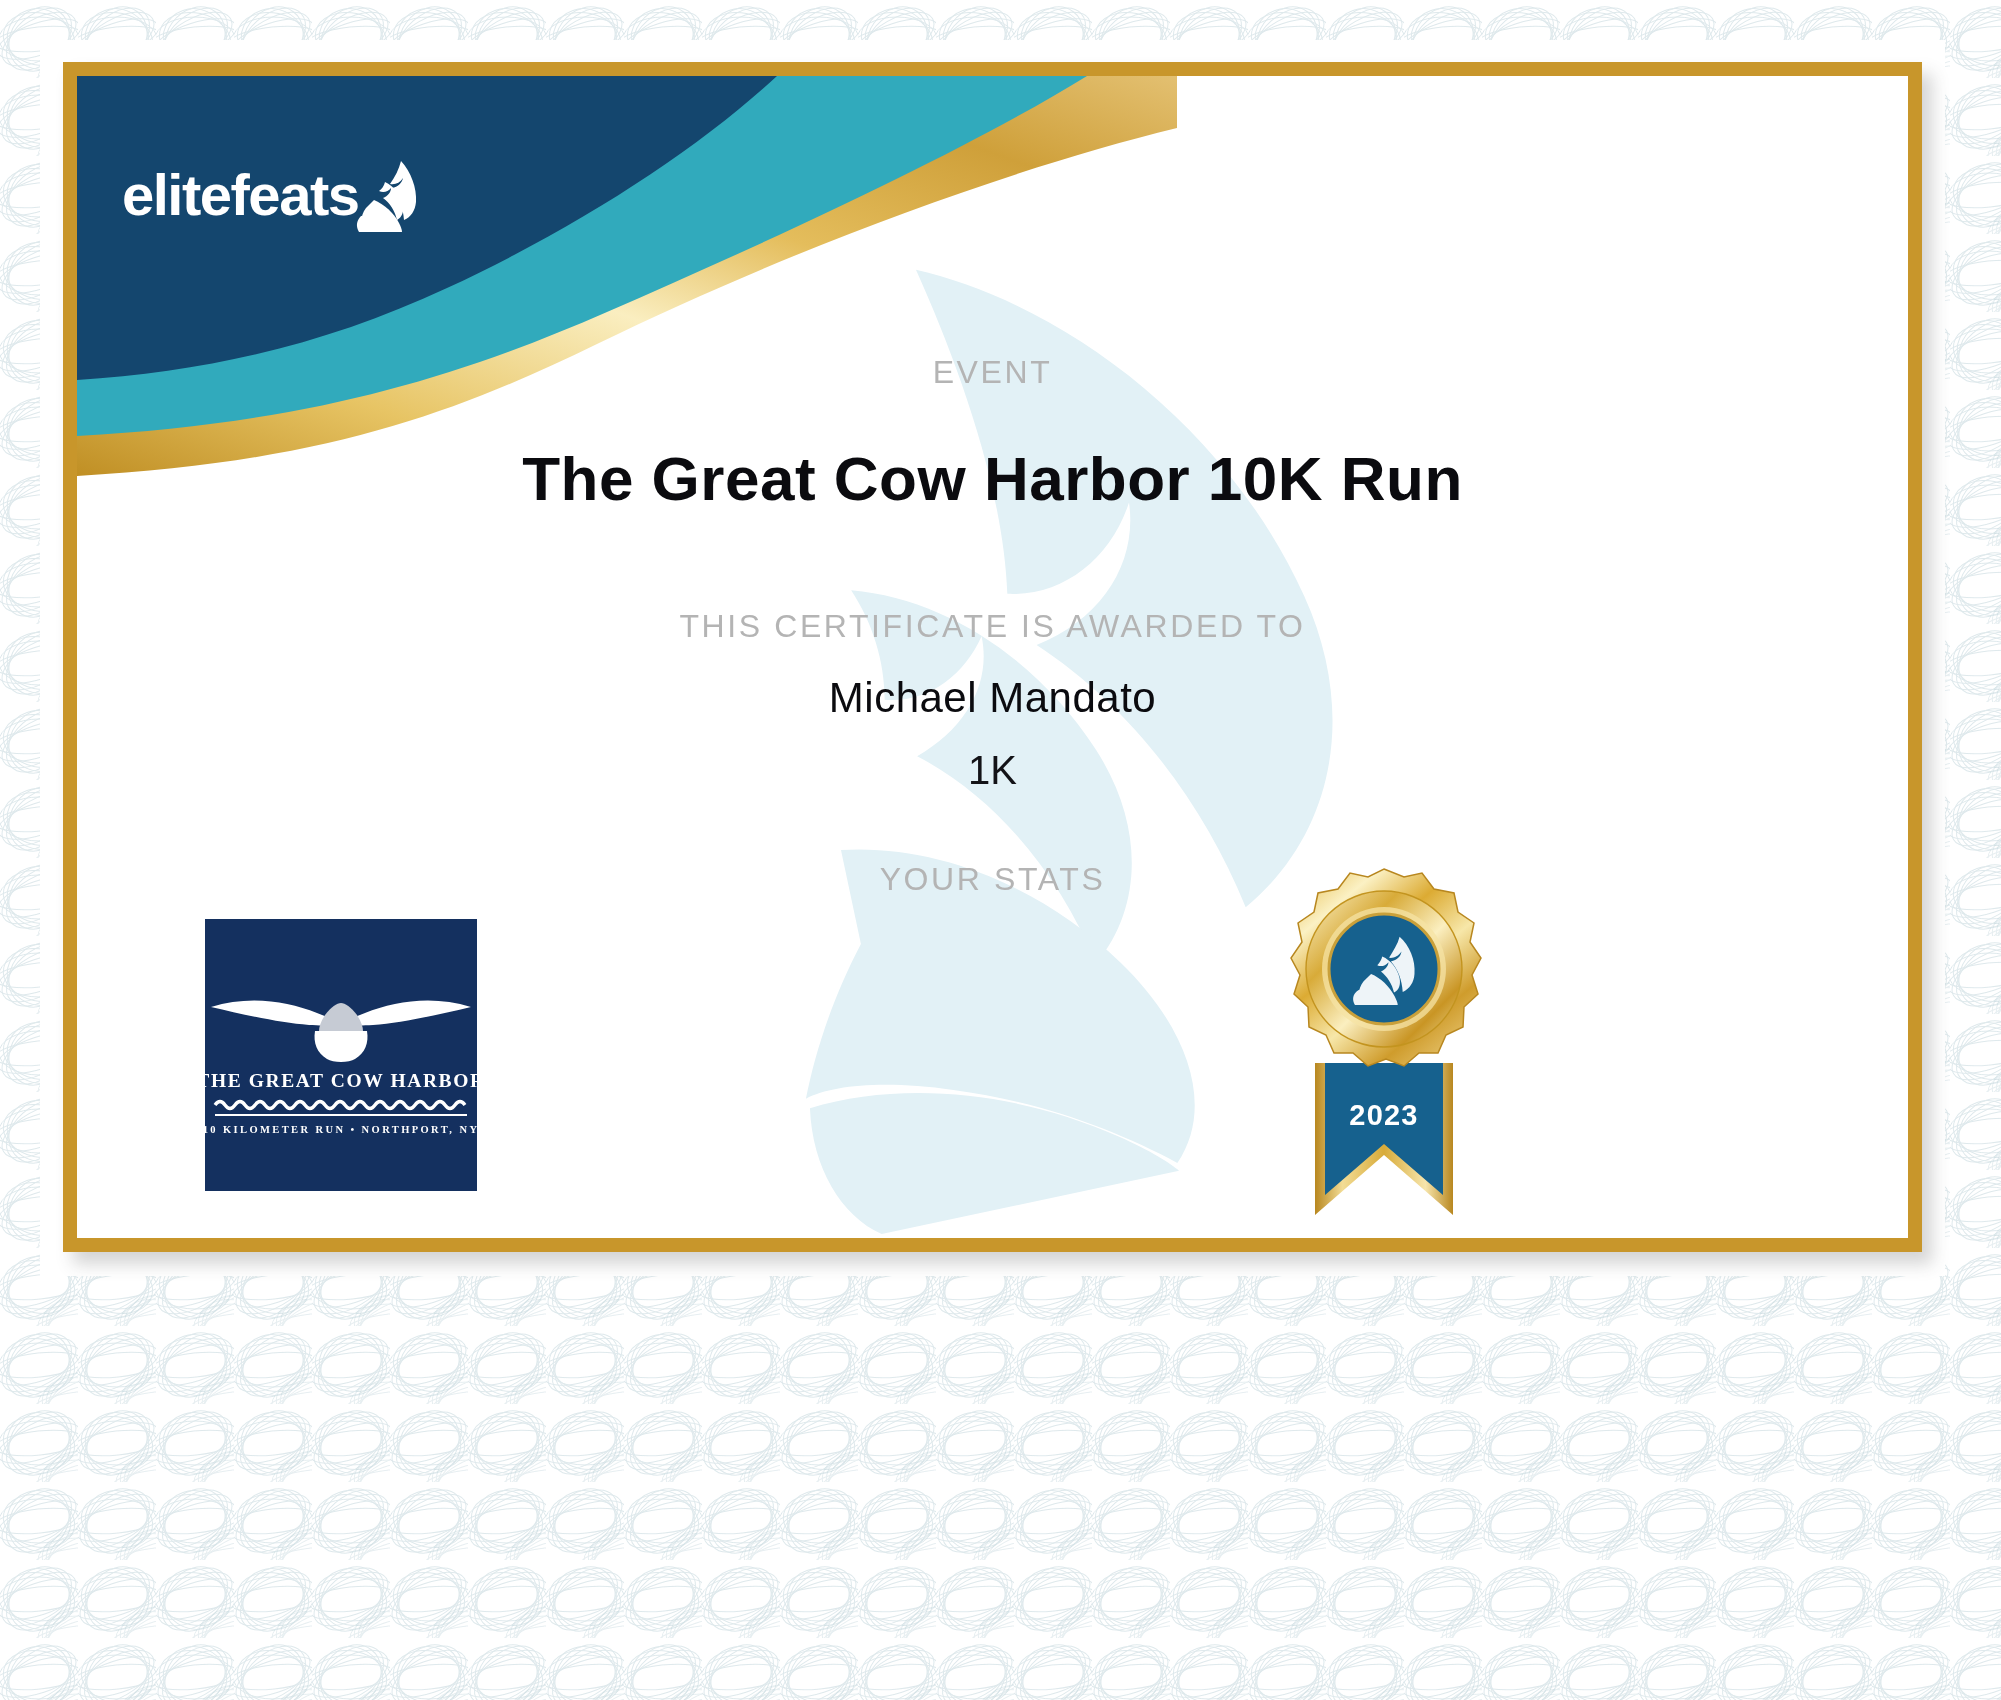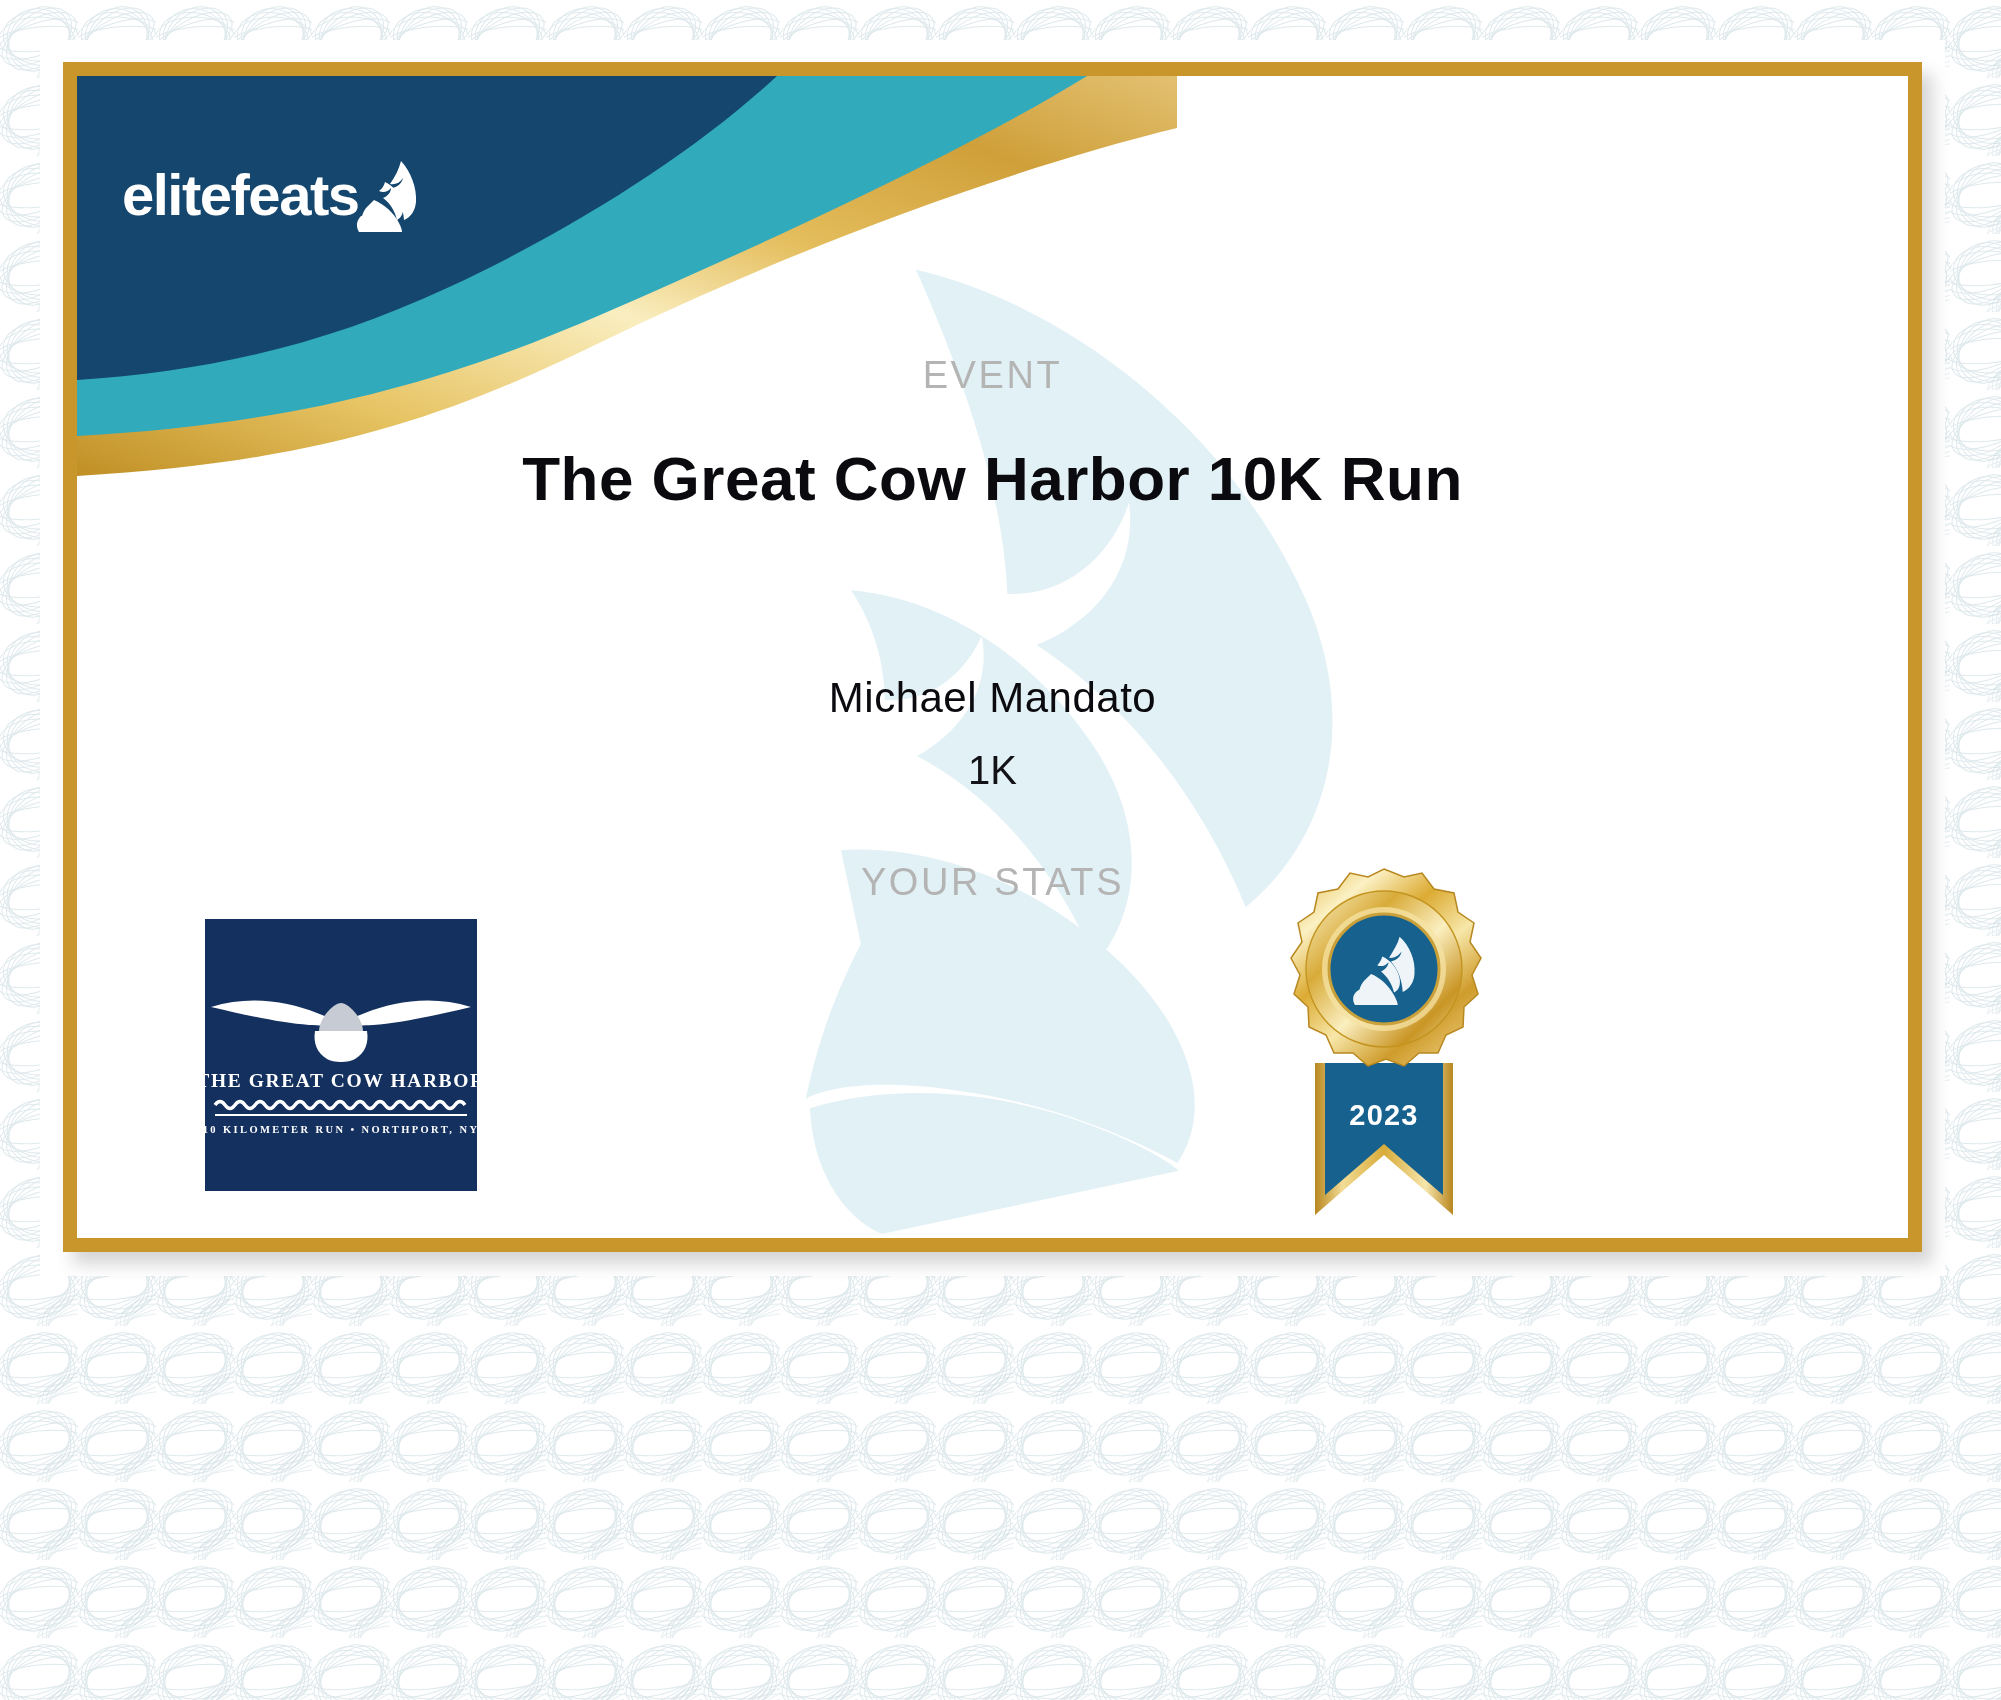--- a/index.html
+++ b/index.html
@@ -75,21 +75,21 @@
   
   .center-col {
     position: absolute;
     left: 0;
     right: 0;
     text-align: center;
   }
 
   .label-caps {
     font-family: "Liberation Sans", sans-serif;
-    font-size: 38px;
+    font-size: 32px;
     letter-spacing: 2.6px;
     color: #b4b4b4;
     font-weight: 400;
   }
 
   .event-title {
     font-family: "Liberation Sans", sans-serif;
     font-size: 62px;
     font-weight: bold;
     letter-spacing: 0.5px;
@@ -260,20 +260,21 @@
                      L10 74 C6 68 6 58 12 50 Z"></path>
             <path d="M7 58 C16 56 28 60 37 67 C41 70 44 72 46 74 L5 74 C2 69 2 63 7 58 Z"></path>
           </g>
         </svg>
       </div>
 
       <div class="center-col label-caps" style="top:278px;">EVENT</div>
 
       <div class="center-col event-title" style="top:337px;">The Great Cow Harbor 10K Run</div>
 
+      <div class="center-col label-caps" style="top:532px;">THIS CERTIFICATE IS AWARDED TO</div>
 
       <div class="center-col recipient-name" style="top:598px;">Michael Mandato</div>
 
       <div class="center-col distance" style="top:672px;">1K</div>
 
       <div class="center-col label-caps" style="top:785px;">YOUR STATS</div>
 
       <div id="stats">
         <div class="stat-row">
           <span class="stat-label">TIME:</span>

